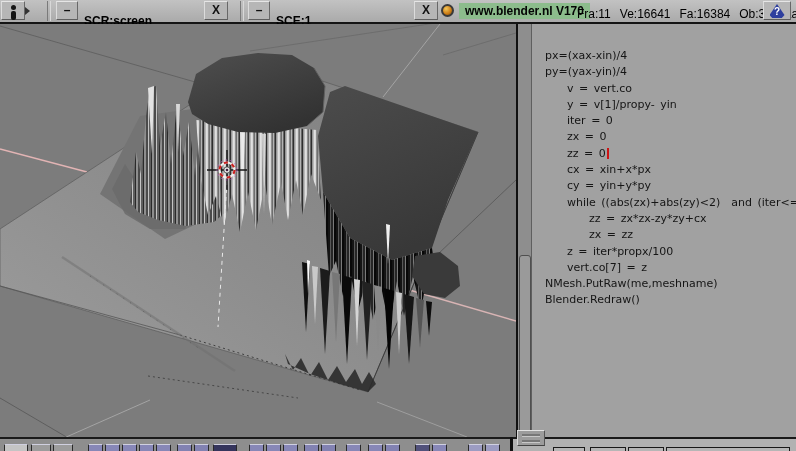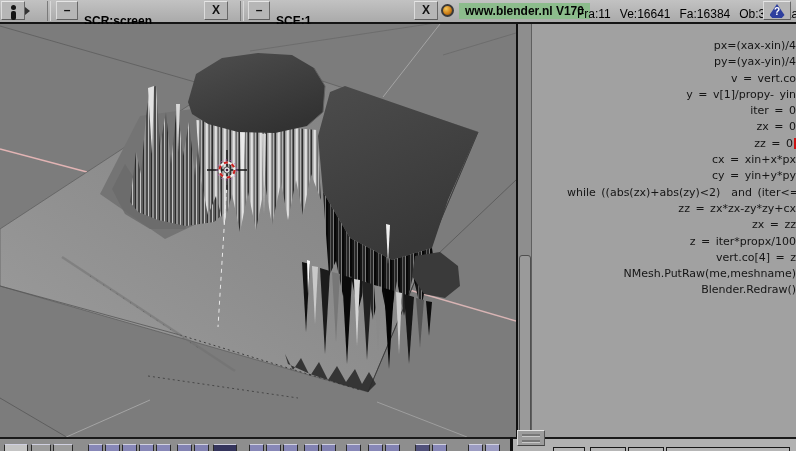--- a/index.html
+++ b/index.html
@@ -34,21 +34,21 @@
                color:#fff;font-size:10px;font-weight:bold;line-height:15px;}
   
   #viewport{position:absolute;left:0;top:24px;width:516px;height:413px;background:#7c7c7c;}
   
   #editor{position:absolute;left:516px;top:24px;width:280px;height:413px;background:#a1a1a1;
           border-left:2px solid #111;box-sizing:border-box;overflow:hidden;}
   #scrollbar{position:absolute;left:0;top:0;width:13px;height:413px;background:#8e8e8e;
              border-right:1px solid #5f5f5f;}
   #scroll-thumb{position:absolute;left:1px;top:231px;width:10px;height:182px;background:#9a9a9a;
                 border:1px solid #4f4f4f;border-radius:3px;}
-  #code{position:absolute;left:14px;top:0;right:0;bottom:0;padding:14px 0 0 13px;overflow:hidden;text-align:right;}
+  #code{position:absolute;left:14px;top:0;right:0;bottom:0;padding:24px 0 0 13px;overflow:hidden;}
   .code-line{font-family:"DejaVu Sans","Liberation Sans",sans-serif;font-size:11px;line-height:16.3px;
              color:#151515;white-space:pre;word-spacing:2px;}
   .caret{display:inline-block;width:2px;height:11px;margin-left:1px;vertical-align:-2px;}
   
   #footer-left{position:absolute;left:0;top:437px;width:510px;height:14px;background:#8e8e8e;
                border-top:2px solid #1a1a1a;box-sizing:content-box;}
   .fbtn{position:absolute;top:5px;height:10px;border:1px solid #2a2a2a;box-sizing:border-box;
         border-top-color:#d0d0e0;}
   #footer-divider{position:absolute;left:510px;top:437px;width:3px;height:14px;background:#111;}
   #footer-right{position:absolute;left:513px;top:437px;width:283px;height:14px;background:#b2b2b2;
@@ -225,21 +225,21 @@
         <div class="code-line">    y = v[1]/propy- yin</div>
         <div class="code-line">    iter = 0</div>
         <div class="code-line">    zx = 0</div>
         <div class="code-line">    zz = 0<span class="caret" style="background: rgb(204, 20, 20);"></span></div>
         <div class="code-line">    cx = xin+x*px</div>
         <div class="code-line">    cy = yin+y*py</div>
         <div class="code-line">    while ((abs(zx)+abs(zy)&lt;2)  and (iter&lt;=10</div>
         <div class="code-line">        zz = zx*zx-zy*zy+cx</div>
         <div class="code-line">        zx = zz</div>
         <div class="code-line">    z = iter*propx/100</div>
-        <div class="code-line">    vert.co[4] = z</div>
+        <div class="code-line">    vert.co[7] = z</div>
         <div class="code-line"></div>
         <div class="code-line">NMesh.PutRaw(me,meshname)</div>
         <div class="code-line"></div>
         <div class="code-line">Blender.Redraw()</div>
       </div>
   </div>
 
   <div id="footer-left">
       <div class="fbtn" style="left: 4px; width: 24px; background: rgb(196, 196, 196);"></div>
       <div class="fbtn" style="left: 31px; width: 20px; background: rgb(156, 156, 156);"></div>

